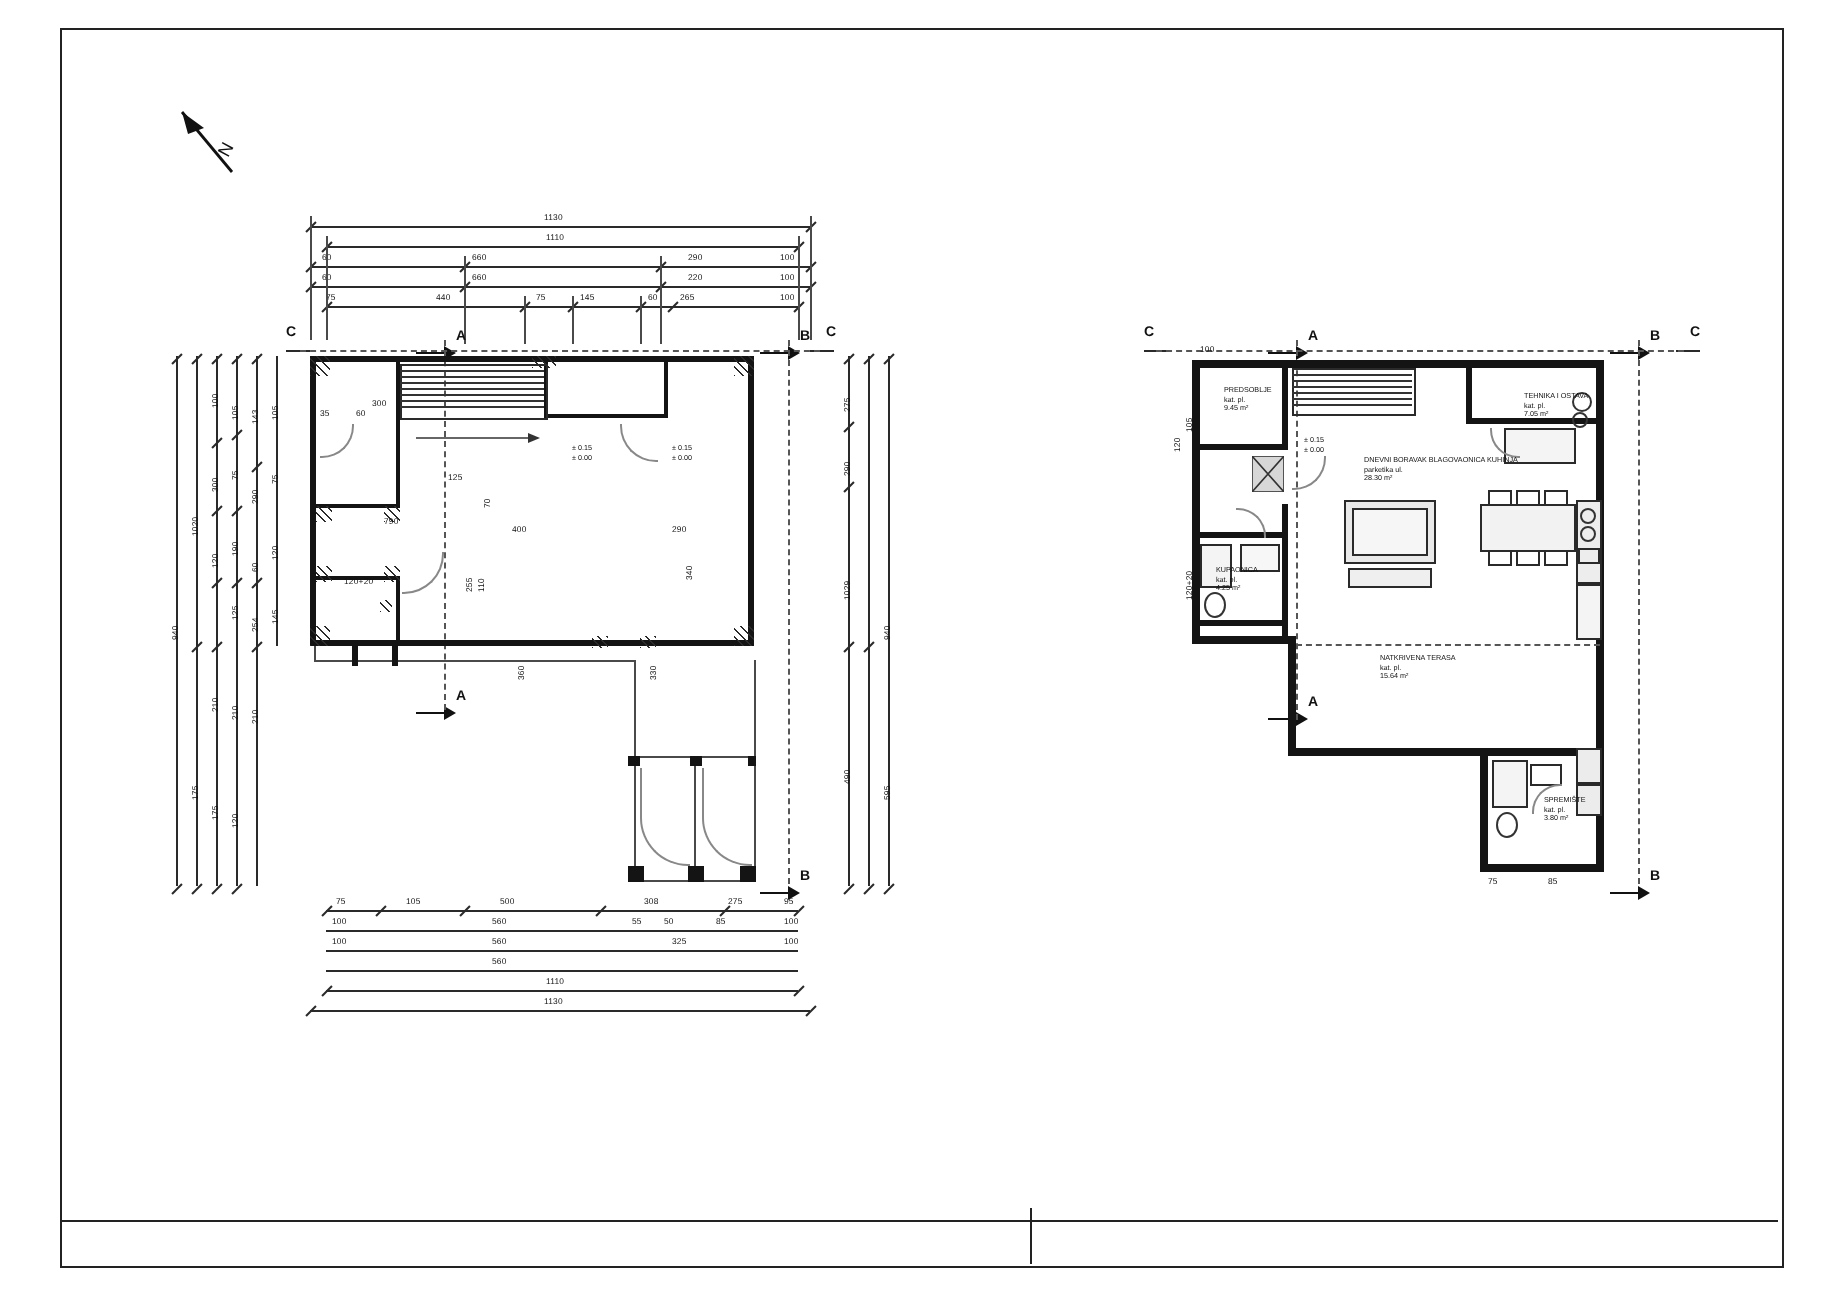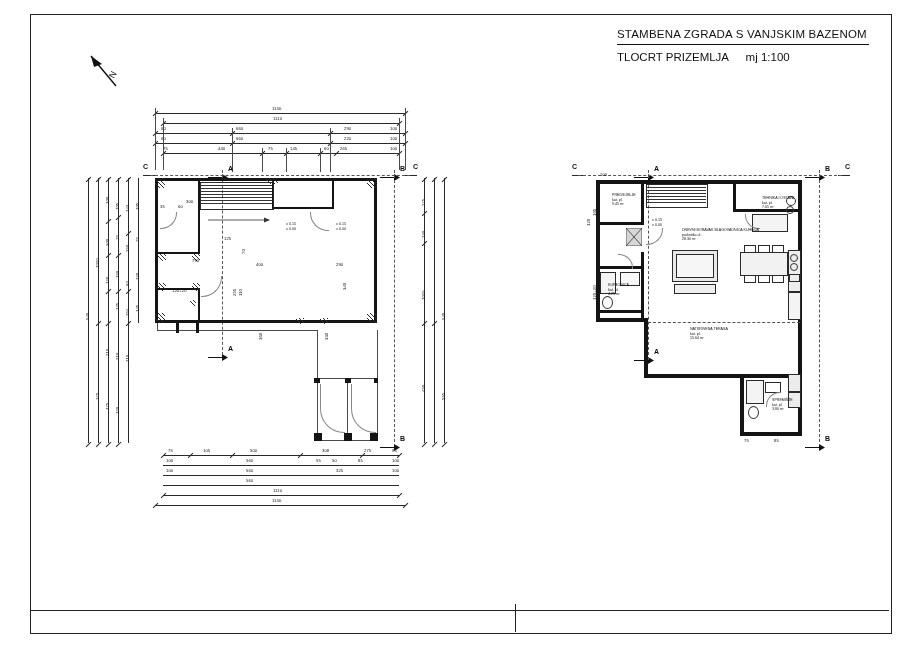--- a/index.html
+++ b/index.html
@@ -48,28 +48,20 @@
 </style>
 </head>
 <body>
 
 <div id="sheet">
 
   <div class="frame"></div>
   <div class="bottom-rule"></div>
   <div class="bottom-tick"></div>
 
-  <div class="titleblock">
-    <div class="title-main">STAMBENA ZGRADA S VANJSKIM BAZENOM</div>
-    <div class="title-rule"></div>
-    <div class="title-sub">
-      <span>TLOCRT PRIZEMLJA</span>
-      <span class="scale">mj 1:100</span>
-    </div>
-  </div>
 
   <div class="north">
     <svg width="46" height="42" viewBox="0 0 46 42">
       <path d="M3 4 L28 34" stroke="#111" stroke-width="1.4" fill="none"></path>
       <path d="M3 4 L14 12 L6 15 Z" fill="#111"></path>
       <text x="26" y="27" font-size="9" font-family="Liberation Sans" fill="#111" transform="rotate(-62 26 27)">N</text>
     </svg>
   </div>
 
   <div>

